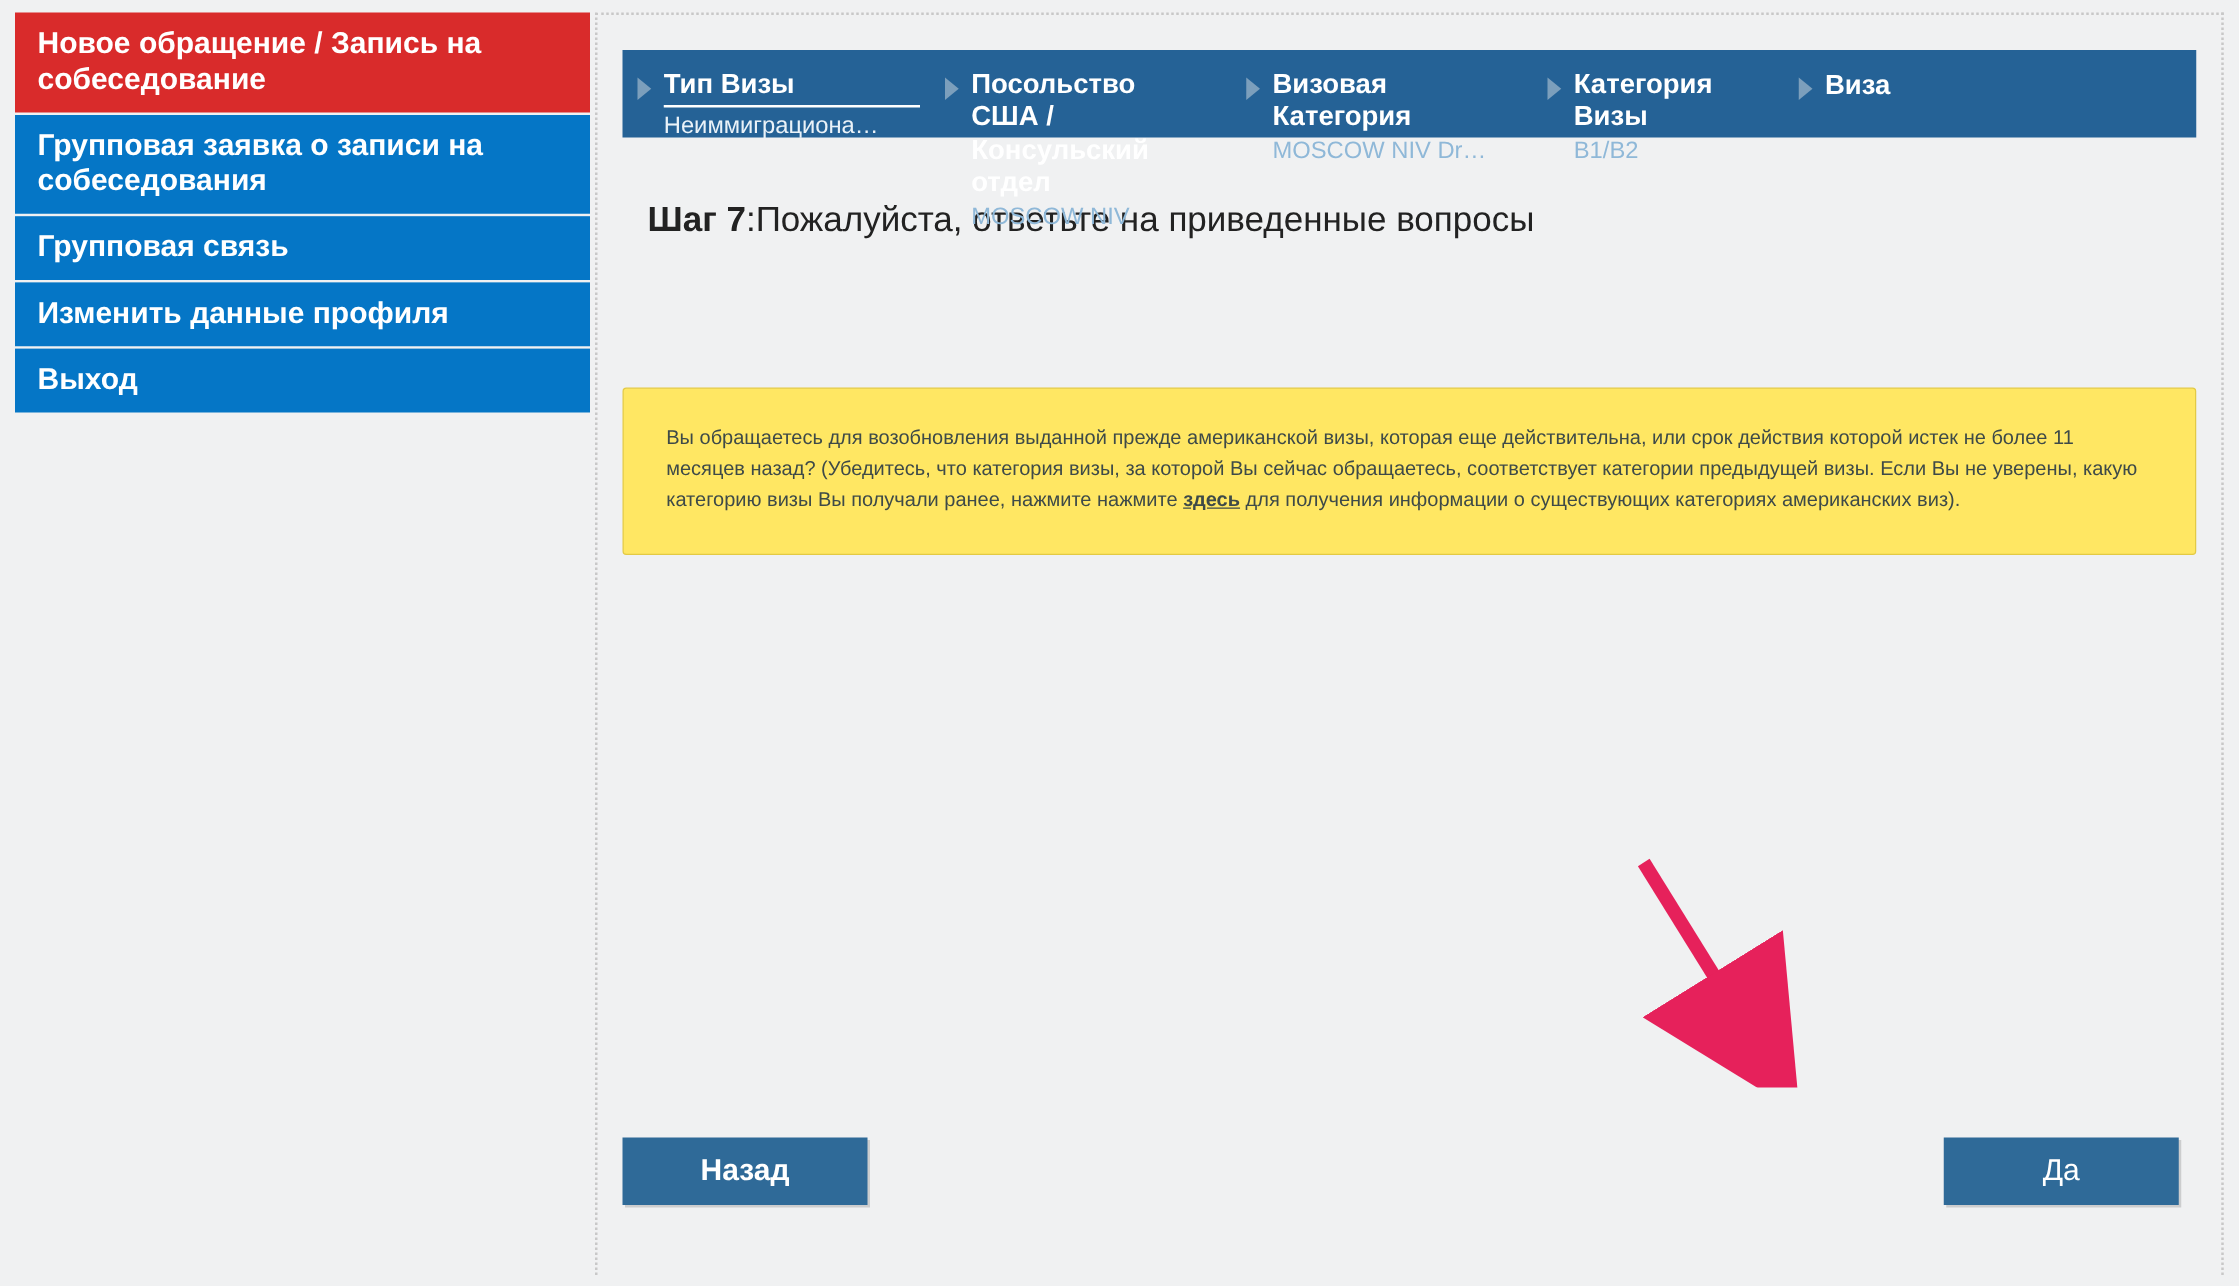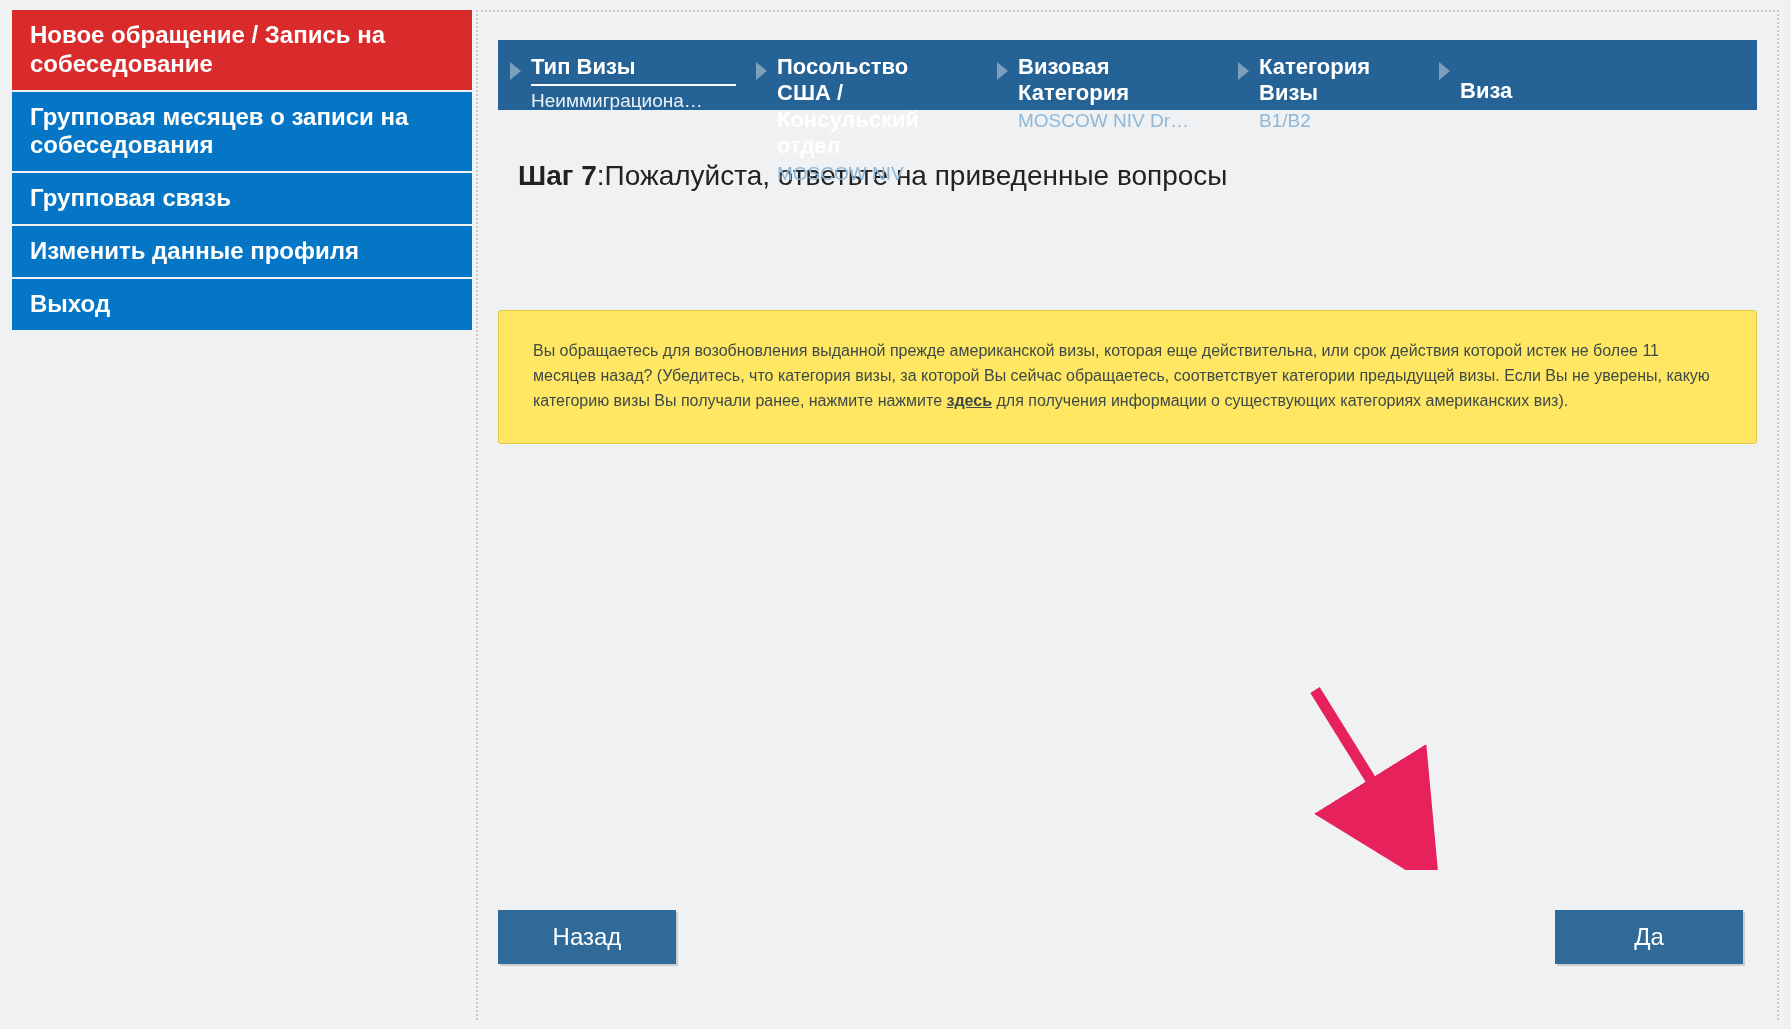--- a/index.html
+++ b/index.html
@@ -106,21 +106,21 @@
     .crumb-sub.light {
       color: #8fb8d8;
     }
     .crumb-sub.white {
       color: #eaf2f8;
     }
     .crumb.c1 .crumb-texts { width: 205px; justify-content: flex-end; }
     .crumb.c2 .crumb-texts { width: 200px; }
     .crumb.c3 .crumb-texts { width: 200px; }
     .crumb.c4 .crumb-texts { width: 160px; }
-    .crumb.c5 .crumb-texts { width: auto; padding-top: 38px; align-items: flex-end;}
+    .crumb.c5 .crumb-texts { width: auto; padding-top: 15px; align-items: flex-end;}
 
     .step-line {
       font-size: 28px;
       color: #222;
       margin: 0 0 0 20px;
     }
     .step-label {
       font-weight: bold;
     }
 
@@ -154,21 +154,22 @@
       background: #2f6a98;
       color: #ffffff;
       font-size: 24px;
       border: none;
       height: 54px;
       cursor: pointer;
       box-shadow: 2px 2px 0 rgba(0,0,0,0.15);
       font-family: Arial, Helvetica, sans-serif;
     }
     .btn-back {
-      width: 178px;
+      width: 196px;
+      font-weight: bold;
     }
     .btn-yes {
       width: 188px;
       margin-right: 14px;
     }
     .btn-no {
       width: 188px;
     }
     .right-buttons {
       display: flex;
@@ -181,21 +182,21 @@
       top: 670px;
       pointer-events: none;
     }
   </style>
 </head>
 <body>
 
 <div class="container">
   <div class="sidebar">
     <button class="sidebar-item active">Новое обращение / Запись на собеседование</button>
-    <button class="sidebar-item normal">Групповая месяцев о записи на собеседования</button>
+    <button class="sidebar-item normal">Групповая заявка о записи на собеседования</button>
     <button class="sidebar-item normal">Групповая связь</button>
     <button class="sidebar-item normal">Изменить данные профиля</button>
     <button class="sidebar-item normal">Выход</button>
   </div>
 
   <div class="main">
 
     <div class="breadcrumb">
       <div class="crumb c1">
         <div class="crumb-arrow"></div>

